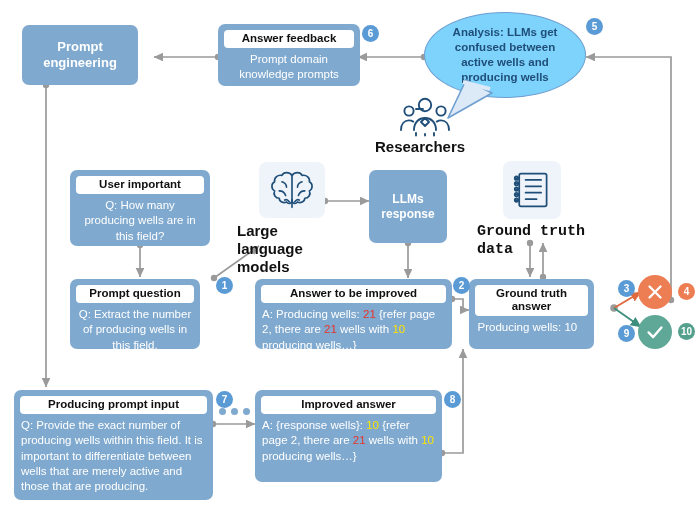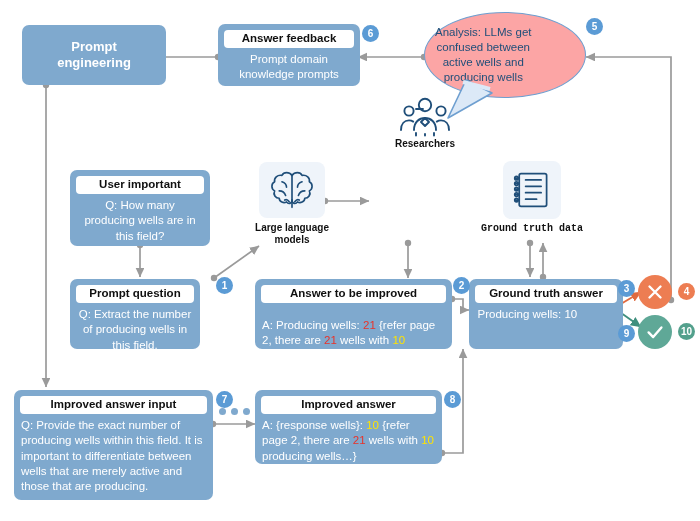--- a/index.html
+++ b/index.html
@@ -53,44 +53,44 @@
     text-align:center;
   }
   .bodytxt.left{text-align:left;}
 
   .red{color:#E8332A;}
   .yellow{color:#FFE300;}
 
   
   .bubble{
     position:absolute;
-    background:#fca5a5;
+    background:#7dd3fc;
     border:1.6px solid #6E9FD0;
     border-radius:50%/50%;
-    display:flex;align-items:center;justify-content:flex-start;
+    display:flex;align-items:center;justify-content:center;
     text-align:center;
     color:#1F4E79;
-    font-weight:normal;
+    font-weight:bold;
     font-size:11.5px;
     line-height:1.3;
     box-sizing:border-box;
     padding:4px 10px;
   }
 
   
   .icontile{
     position:absolute;
     background:#EFF4FA;
     border-radius:8px;
     display:flex;align-items:center;justify-content:center;
   }
   .iconlabel{
     position:absolute;
-    text-align:center;
-    font-size:10px;
+    text-align:left;
+    font-size:15px;
     font-weight:bold;
     color:#111111;
     line-height:1.2;
   }
   .plainicon{position:absolute;}
 
   
   .badge{
     position:absolute;
     width:17px;height:17px;border-radius:50%;
@@ -197,21 +197,21 @@
       <circle cx="213" cy="424" r="3.2" fill="#9A9A9A"></circle>
       <line x1="213" y1="424" x2="255" y2="424" stroke="#9A9A9A" stroke-width="1.7" marker-end="url(#ah)"></line>
     </g>
 
     <g>
       <circle cx="442" cy="453" r="3.2" fill="#9A9A9A"></circle>
       <path d="M442,453 L463,453 L463,349" fill="none" stroke="#9A9A9A" stroke-width="1.7" marker-end="url(#ah)"></path>
     </g>
   </svg>
 
-  <div class="node plain" style="left:22px;top:25px;width:144px;height:60px;font-size:13px;">
+  <div class="node plain" style="left:22px;top:25px;width:116px;height:60px;font-size:13px;">
     <span>Prompt<br>engineering</span>
   </div>
 
   <div class="node" style="left:218px;top:24px;width:142px;height:62px;">
     <div class="cap">Answer feedback</div>
     <div class="bodytxt">Prompt domain<br>knowledge prompts</div>
   </div>
 
   <div class="bubble" style="left:424px;top:12px;width:162px;height:86px;">
     <span>Analysis: LLMs get<br>confused between<br>active wells and<br>producing wells</span>
@@ -253,20 +253,23 @@
         <path d="M12,24 c3,0 6,2 7,5"></path>
         <path d="M18,34 c2,-1 4,0 5,2"></path>
         <path d="M37,14 c-3,1 -5,3 -5,6"></path>
         <path d="M40,24 c-3,0 -6,2 -7,5"></path>
         <path d="M34,34 c-2,-1 -4,0 -5,2"></path>
       </g>
     </svg>
   </div>
   <div class="iconlabel" style="left:237px;top:222px;width:110px;">Large language<br>models</div>
 
+  <div class="node plain" style="left:369px;top:170px;width:78px;height:73px;font-size:12px;">
+    <span>LLMs<br>response</span>
+  </div>
 
   <div class="icontile" style="left:503px;top:161px;width:58px;height:58px;">
     <svg viewBox="0 0 46 46" width="42" height="42">
       <g fill="none" stroke="#1F4E79" stroke-width="1.9" stroke-linecap="round" stroke-linejoin="round">
         <rect x="9" y="5" width="30" height="36" rx="2"></rect>
         <path d="M16,12 h17 M16,19 h17 M16,26 h17 M16,33 h12"></path>
         <path d="M9,10 h-4 M9,16 h-4 M9,22 h-4 M9,28 h-4 M9,34 h-4"></path>
         <circle cx="6" cy="10" r="1.9"></circle>
           <circle cx="6" cy="16" r="1.9"></circle>
         <circle cx="6" cy="22" r="1.9"></circle>
@@ -275,53 +278,53 @@
       </g>
     </svg>
   </div>
   <div class="iconlabel" style="left:477px;top:223px;width:110px;font-family:Liberation Mono, monospace;">Ground truth data</div>
 
   <div class="node" style="left:70px;top:279px;width:130px;height:70px;">
     <div class="cap">Prompt question</div>
     <div class="bodytxt">Q: Extract the number<br>of producing wells in<br>this field.</div>
   </div>
 
-  <div class="node" style="left:255px;top:279px;width:197px;height:70px;gap:11px;">
+  <div class="node" style="left:255px;top:279px;width:197px;height:70px;">
     <div class="cap">Answer to be improved</div>
     <div class="bodytxt left"><span>A: Producing wells: </span><span class="red">21</span><span> {refer page 2, there are </span><span class="red">21</span><span> wells with </span><span class="yellow">10</span><span> producing wells…}</span></div>
   </div>
 
-  <div class="node" style="left:469px;top:279px;width:154px;height:70px;">
+  <div class="node" style="left:469px;top:279px;width:125px;height:70px;">
     <div class="cap">Ground truth answer</div>
     <div class="bodytxt left" style="margin-left:10px;">Producing wells: 10</div>
   </div>
 
   <div class="verdict cross" style="left:638px;top:275px;">
     <svg viewBox="0 0 24 24" width="22" height="22">
       <path d="M6,6 L18,18 M18,6 L6,18" stroke="#ffffff" stroke-width="2.6" stroke-linecap="round"></path>
     </svg>
   </div>
   <div class="verdict check" style="left:638px;top:315px;">
     <svg viewBox="0 0 24 24" width="22" height="22">
       <path d="M5,12.5 L10,17.5 L19,7" fill="none" stroke="#ffffff" stroke-width="2.6" stroke-linecap="round" stroke-linejoin="round"></path>
     </svg>
   </div>
 
   <div class="node" style="left:14px;top:390px;width:199px;height:110px;">
-    <div class="cap">Improved answer input</div>
+    <div class="cap">Producing prompt input</div>
     <div class="bodytxt left">Q: Provide the exact number of producing wells within this field. It is important to differentiate between wells that are merely active and those that are producing.</div>
   </div>
 
   <div class="dots" style="left:219px;top:408px;">
     <i></i>
       <i></i>
       <i></i>
   </div>
 
-  <div class="node" style="left:255px;top:390px;width:187px;height:74px;">
+  <div class="node" style="left:255px;top:390px;width:187px;height:92px;">
     <div class="cap">Improved answer</div>
     <div class="bodytxt left"><span>A: {response wells}: </span><span class="yellow">10</span><span> {refer page 2, there are </span><span class="red">21</span><span> wells with </span><span class="yellow">10</span><span> producing wells…}</span></div>
   </div>
 
   <div class="badge blue" style="left:216px;top:277px;">1</div>
   <div class="badge blue" style="left:453px;top:277px;">2</div>
   <div class="badge blue" style="left:618px;top:280px;">3</div>
   <div class="badge orange" style="left:678px;top:283px;">4</div>
   <div class="badge blue" style="left:586px;top:18px;">5</div>
   <div class="badge blue" style="left:362px;top:25px;">6</div>

